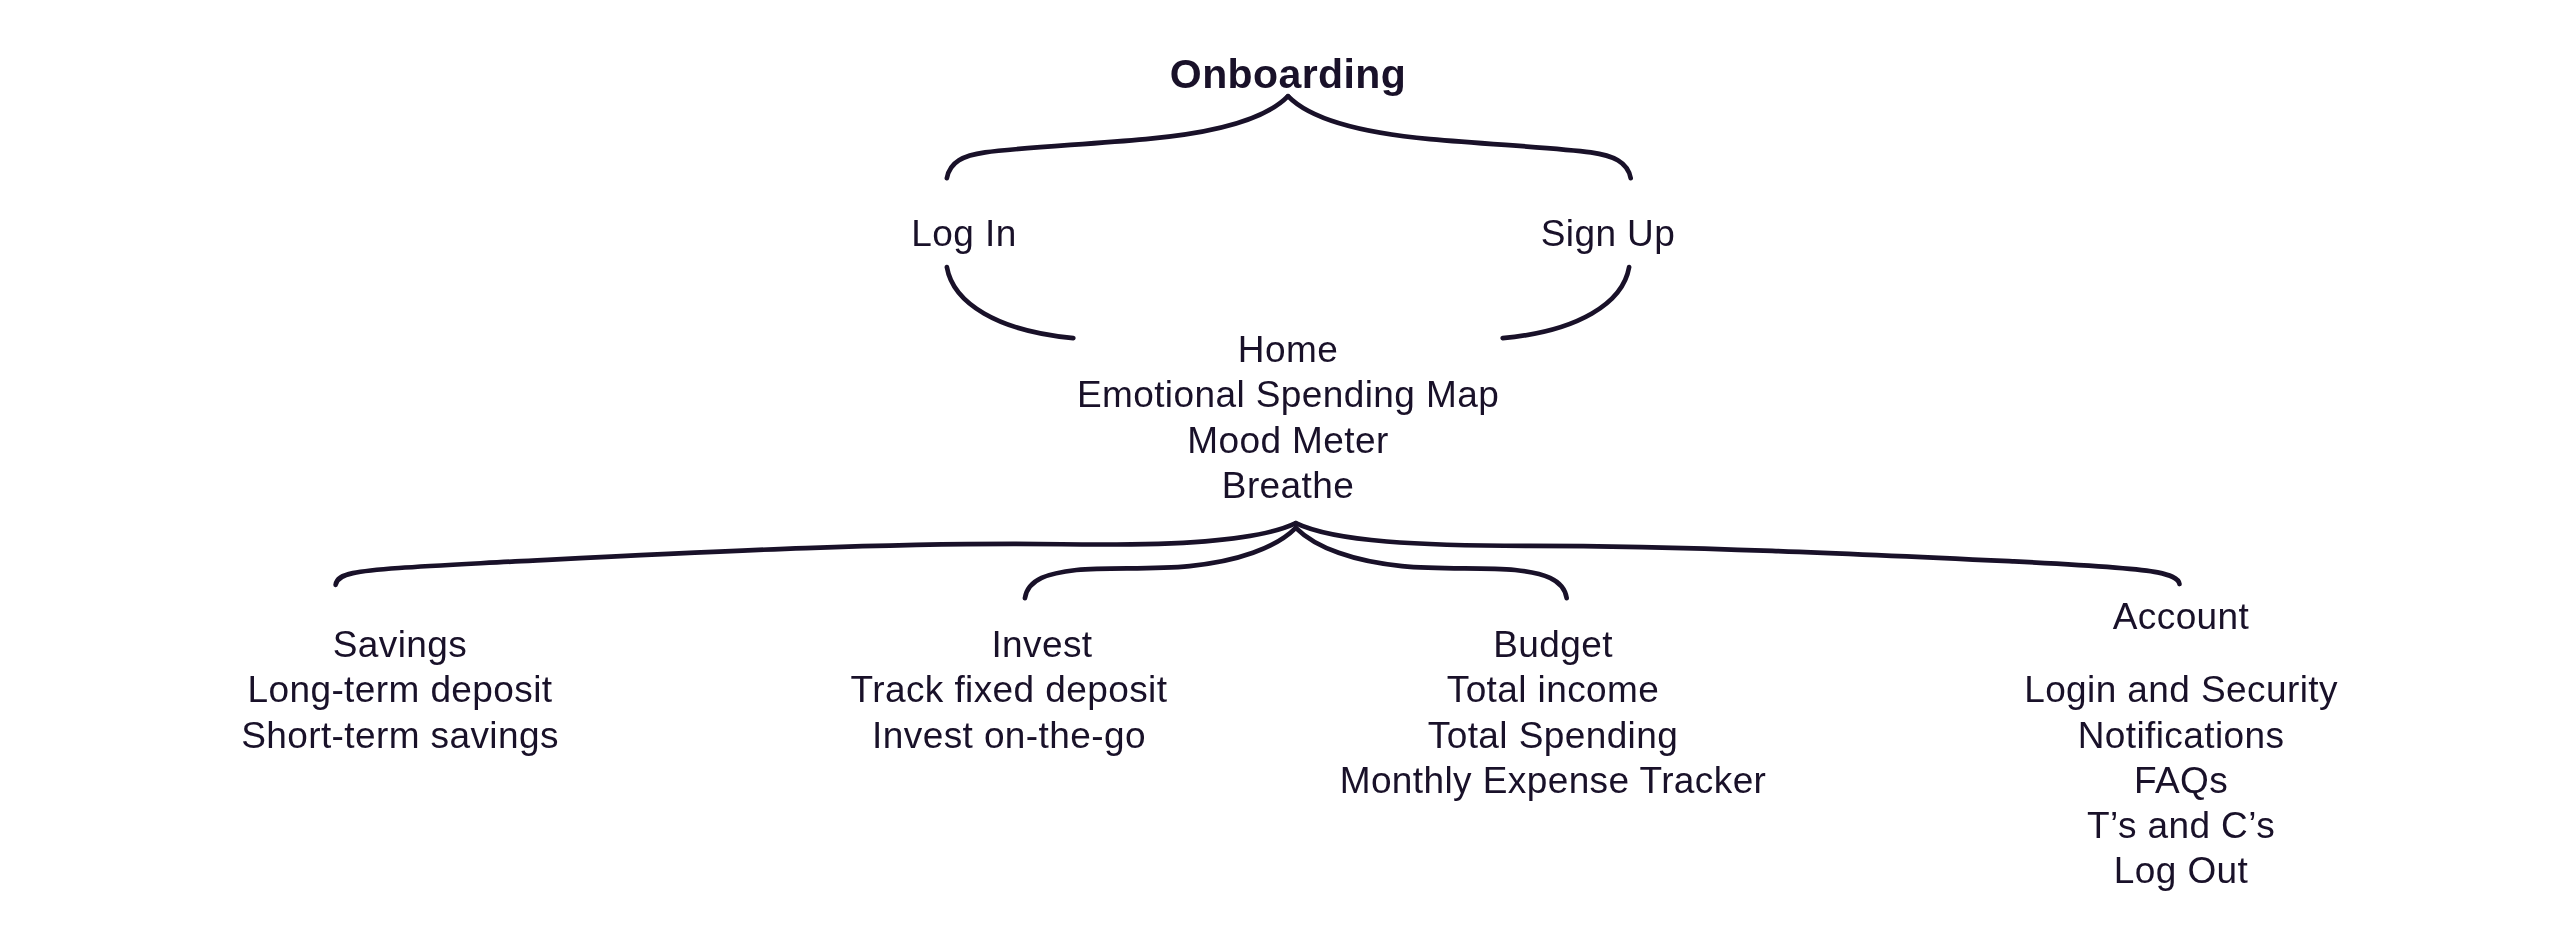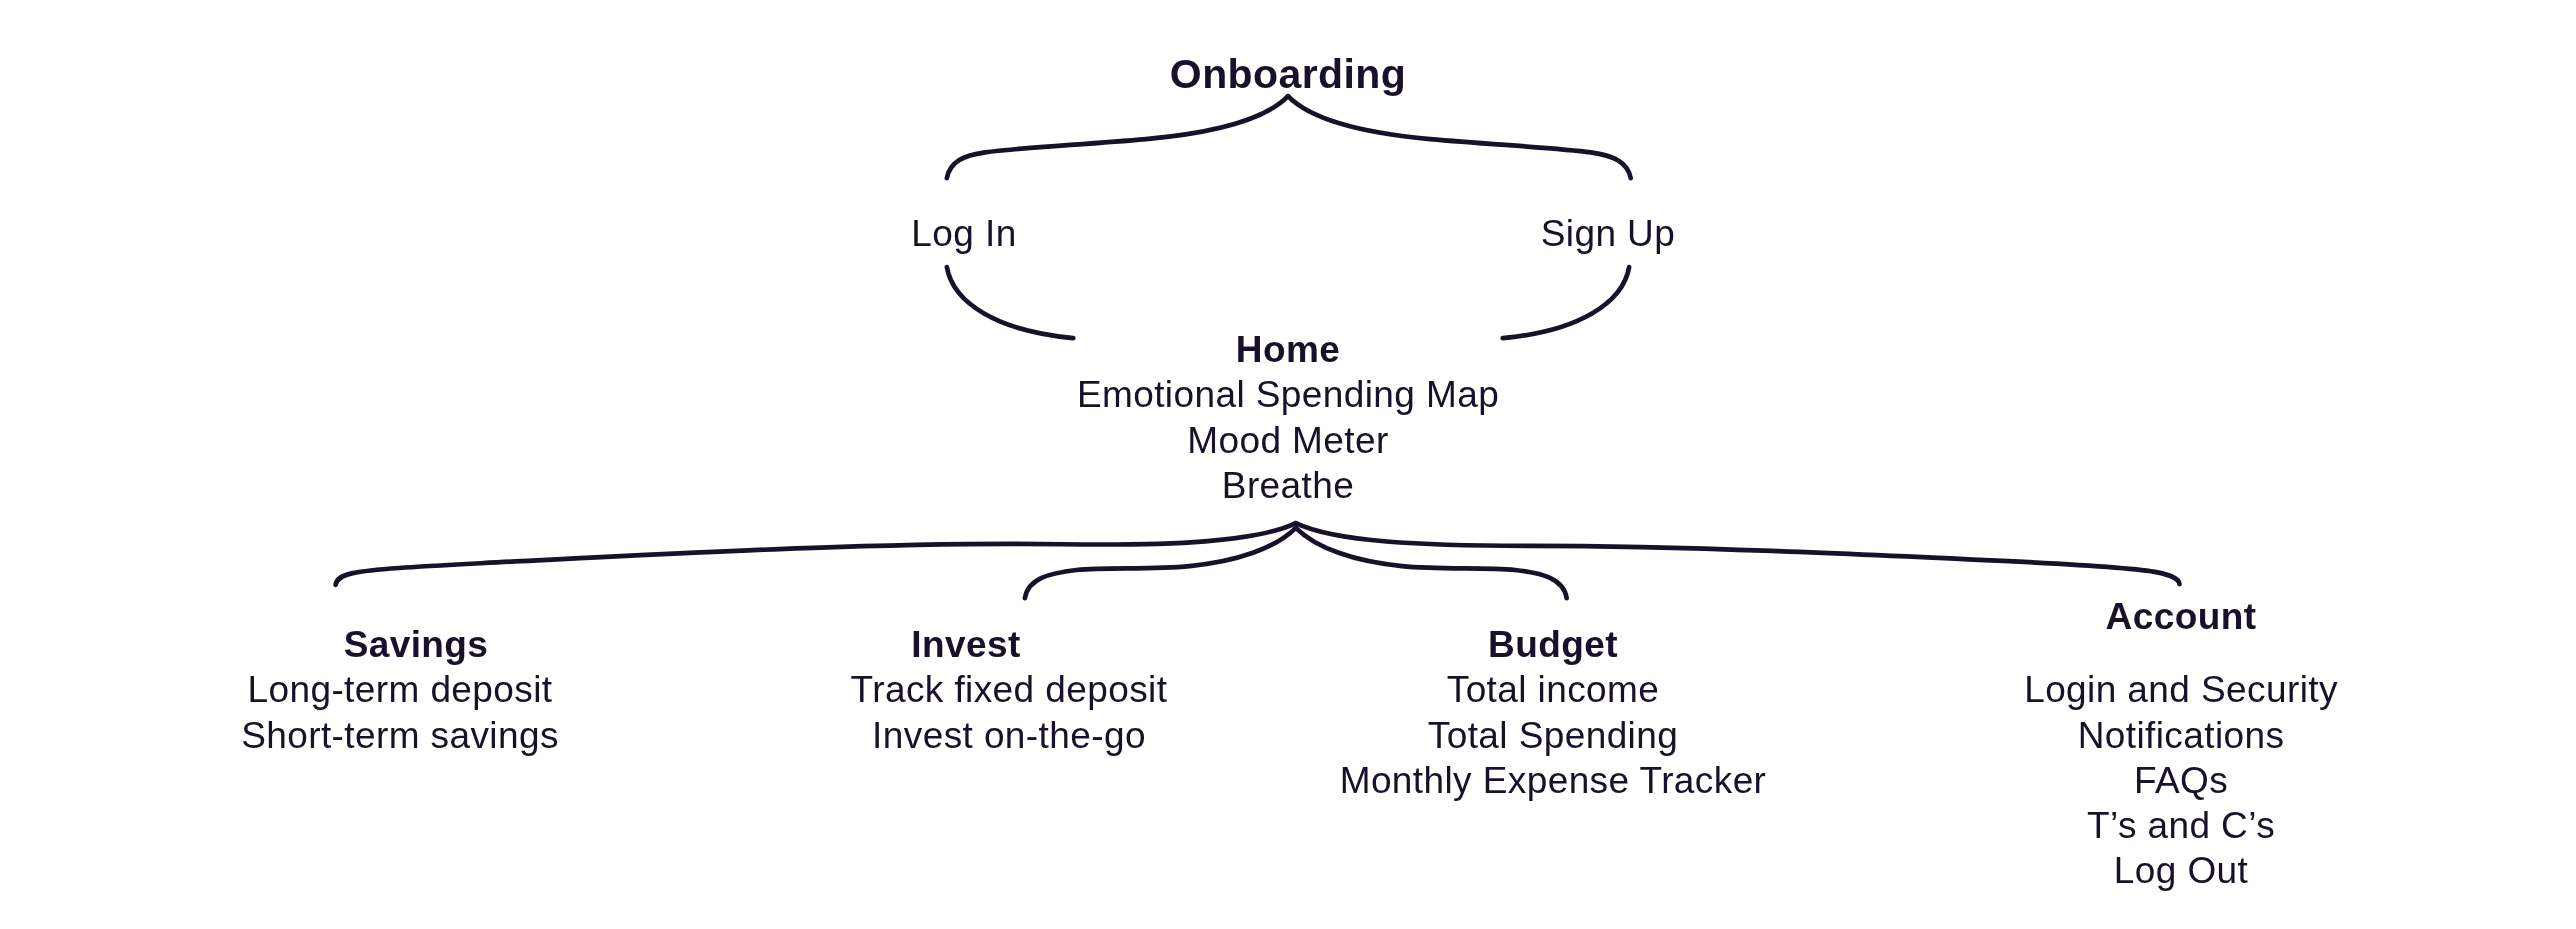--- a/index.html
+++ b/index.html
@@ -35,21 +35,21 @@
   .node {
     position: absolute;
     transform: translateX(-50%);
     color: var(--ink);
     font-size: 37px;
     line-height: 1;
     letter-spacing: 0.4px;
     white-space: nowrap;
     text-align: center;
   }
-  .hd { font-weight: 700; }
+  .hd { font-weight: 400; }
   .root-hd { font-size: 41px; font-weight: 700; }
 </style>
 </head>
 <body>
 
 <div id="canvas">
 
   <svg id="curves" viewBox="0 0 3300 1191" xmlns="http://www.w3.org/2000/svg">
 
     <path d="M 1650 123 C 1622 152 1556 170 1468 178 C 1390 185 1305 189 1262 195 C 1234 199 1217 207 1213 228"></path>
@@ -68,25 +68,25 @@
   <div class="node root-hd" style="left:1288px; top:54px;">Onboarding</div>
 
   <div class="node" style="left:948px; top:215px;margin-left:16px;">Log In</div>
   <div class="node" style="left:1608px; top:215px;">Sign Up</div>
 
   <div class="node hd" style="left:1288px; top:331px;">Home</div>
   <div class="node" style="left:1288px; top:376px;">Emotional Spending Map</div>
   <div class="node" style="left:1288px; top:422px;">Mood Meter</div>
   <div class="node" style="left:1288px; top:467px;">Breathe</div>
 
-  <div class="node hd" style="left:416px; top:626px;">Savings</div>
+  <div class="node hd" style="left:400px; top:626px;">Savings</div>
   <div class="node" style="left:400px; top:671px;">Long-term deposit</div>
   <div class="node" style="left:400px; top:717px;">Short-term savings</div>
 
-  <div class="node hd" style="left:966px; top:626px;">Invest</div>
+  <div class="node hd" style="left:1042px; top:626px;">Invest</div>
   <div class="node" style="left:1009px; top:671px;">Track fixed deposit</div>
   <div class="node" style="left:1009px; top:717px;">Invest on-the-go</div>
 
   <div class="node hd" style="left:1553px; top:626px;">Budget</div>
   <div class="node" style="left:1553px; top:671px;">Total income</div>
   <div class="node" style="left:1553px; top:717px;">Total Spending</div>
   <div class="node" style="left:1553px; top:762px;">Monthly Expense Tracker</div>
 
   <div class="node hd" style="left:2181px; top:598px;">Account</div>
   <div class="node" style="left:2181px; top:671px;">Login and Security</div>

